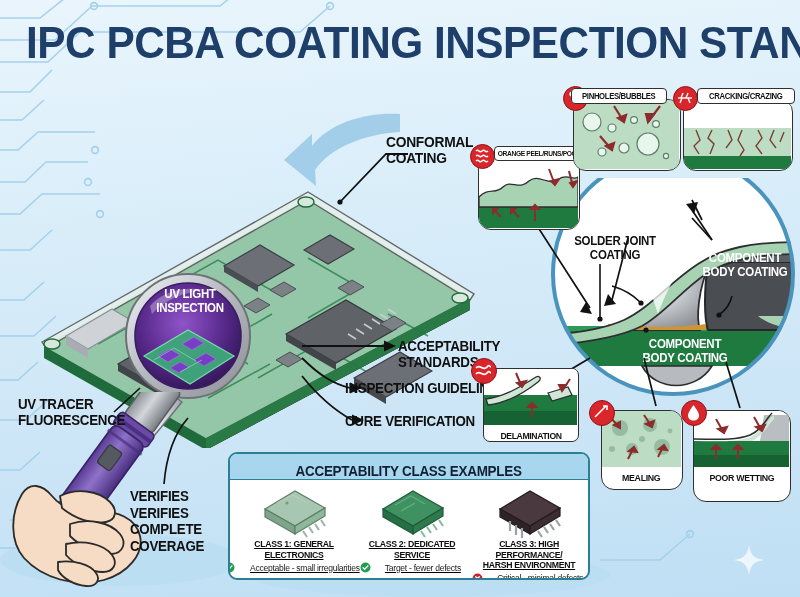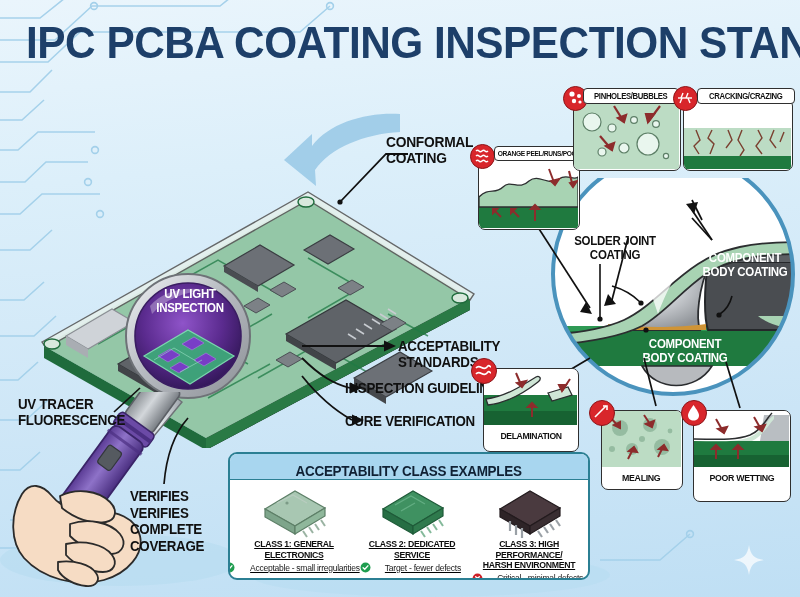--- a/index.html
+++ b/index.html
@@ -35,21 +35,21 @@
   .lbl{
     position:absolute;font-weight:bold;color:#101010;
     line-height:1.08;letter-spacing:-0.3px;
     transform:scaleX(0.92);transform-origin:left center;
   }
   .lbl.ctr{transform-origin:center center;text-align:center;}
   
   .card{position:absolute;}
   .cardbox{
     position:absolute;left:0;top:0;background:#ffffff;
-    border:1.6px solid #2f2f2f;border-radius:7px;box-sizing:border-box;
+    border:1.6px solid #2f2f2f;border-radius:13px;box-sizing:border-box;
     overflow:hidden;
   }
   .cardtitle{
     position:absolute;background:#fff;border:1.6px solid #2f2f2f;border-radius:4px;
     font-weight:bold;color:#111;text-align:center;box-sizing:border-box;
     display:flex;align-items:center;justify-content:center;
     letter-spacing:-0.4px;white-space:nowrap;
   }
   .cardtitle span{display:block;transform:scaleX(0.9);}
   .badge{
@@ -479,21 +479,21 @@
     <div class="badge" style="left:0px;top:0px;width:25px;height:25px;">
       <svg width="22" height="22" viewBox="0 0 22 22">
         <g fill="#fff">
           <circle cx="8" cy="7" r="2.6"></circle>
             <circle cx="15" cy="9" r="2"></circle>
           <circle cx="10" cy="14" r="2.2"></circle>
             <circle cx="16" cy="15" r="1.6"></circle>
         </g>
       </svg>
     </div>
-    <div class="cardtitle" style="left:20px;top:2px;width:96px;height:16px;font-size:8.6px;">
+    <div class="cardtitle" style="left:8px;top:2px;width:96px;height:16px;font-size:8.6px;">
       <span>PINHOLES/BUBBLES</span>
     </div>
   </div>
 
   <div class="card" style="left:673px;top:86px;">
     <div class="cardbox" style="left:10px;top:13px;width:110px;height:72px;">
       <svg width="107" height="69" viewBox="0 0 107 69">
         <rect x="0" y="0" width="107" height="28" fill="#ffffff"></rect>
         <rect x="0" y="28" width="107" height="28" fill="#bcdcc4"></rect>
         <rect x="0" y="56" width="107" height="13" fill="#1f7a3f"></rect>
@@ -518,21 +518,21 @@
             <path d="M14 11 L16 16"></path>
         </g>
       </svg>
     </div>
     <div class="cardtitle" style="left:24px;top:2px;width:98px;height:16px;font-size:8.6px;">
       <span>CRACKING/CRAZING</span>
     </div>
   </div>
 
   <div class="card" style="left:483px;top:368px;">
-    <div class="cardbox" style="left:0px;top:0px;width:96px;height:84px;border-radius:7px;">
+    <div class="cardbox" style="left:0px;top:0px;width:96px;height:74px;border-radius:7px;">
       <svg width="93" height="56" viewBox="0 0 93 56">
         <rect x="0" y="0" width="93" height="26" fill="#ffffff"></rect>
         <rect x="0" y="26" width="93" height="16" fill="#1f7a3f"></rect>
         <rect x="0" y="42" width="93" height="14" fill="#176232"></rect>
         <path d="M2 30 C20 28 36 18 52 8 C56 6 58 10 54 13 C40 24 22 34 4 36 Z" fill="#cfe6d6" stroke="#2c2e30" stroke-width="1.3"></path>
         <path d="M64 24 L84 18 L88 26 L68 32 Z" fill="#cfe6d6" stroke="#2c2e30" stroke-width="1.3"></path>
         <g stroke="#8d2c2c" stroke-width="2" fill="#8d2c2c">
           <path d="M32 4 L38 18"></path>
             <path d="M33 14 L38 18 L42 12 Z"></path>
           <path d="M86 10 L78 22"></path>

